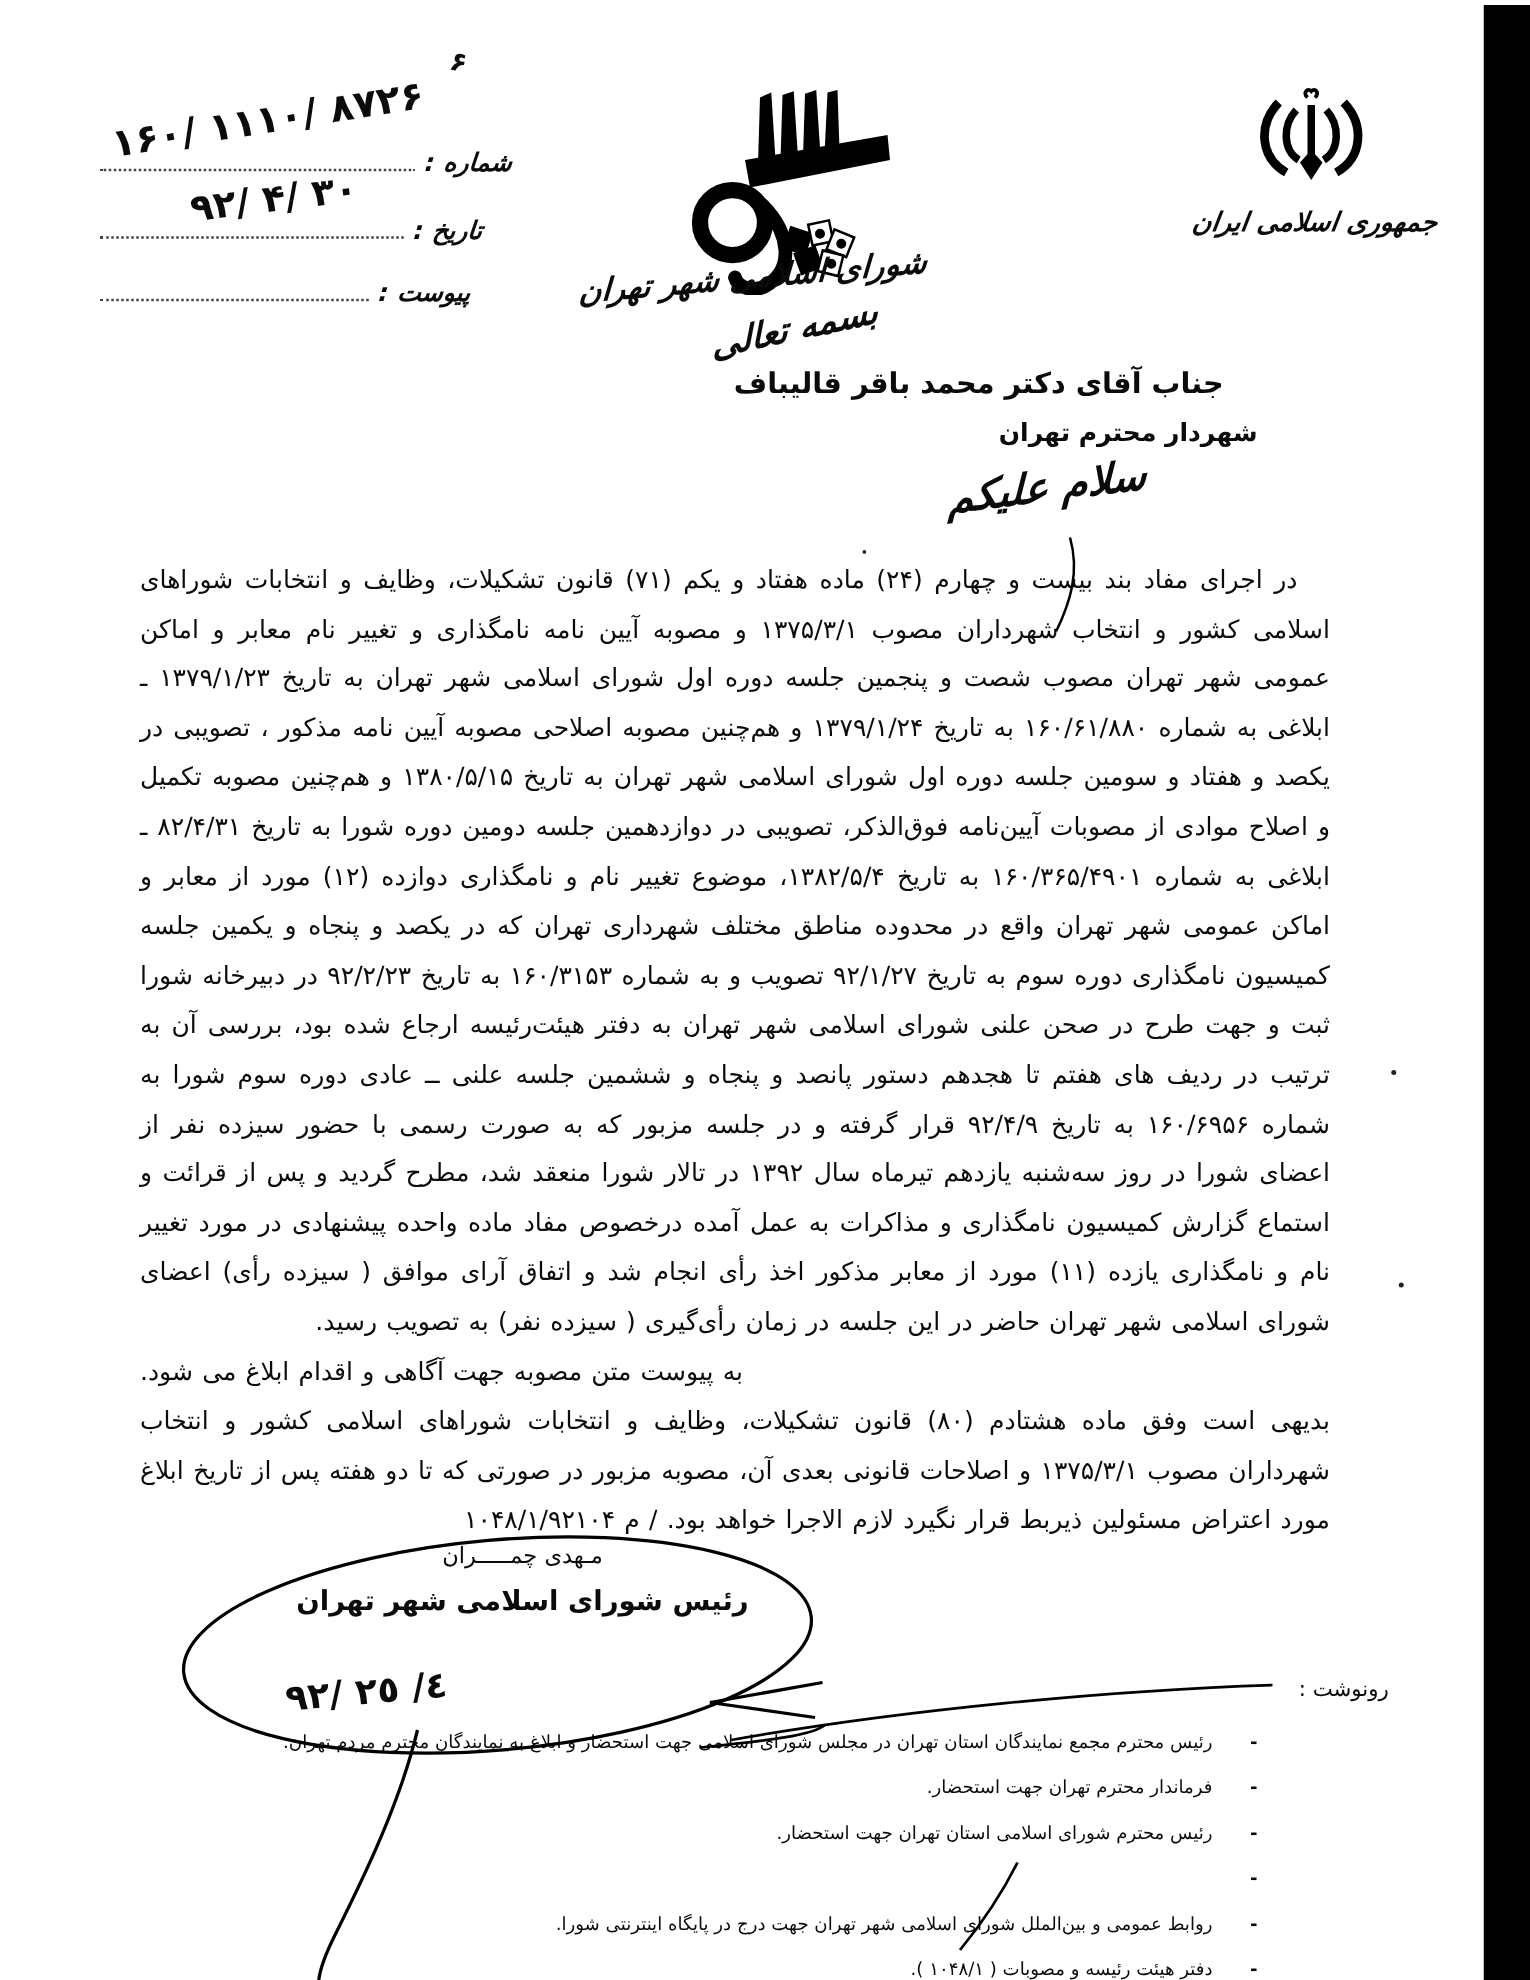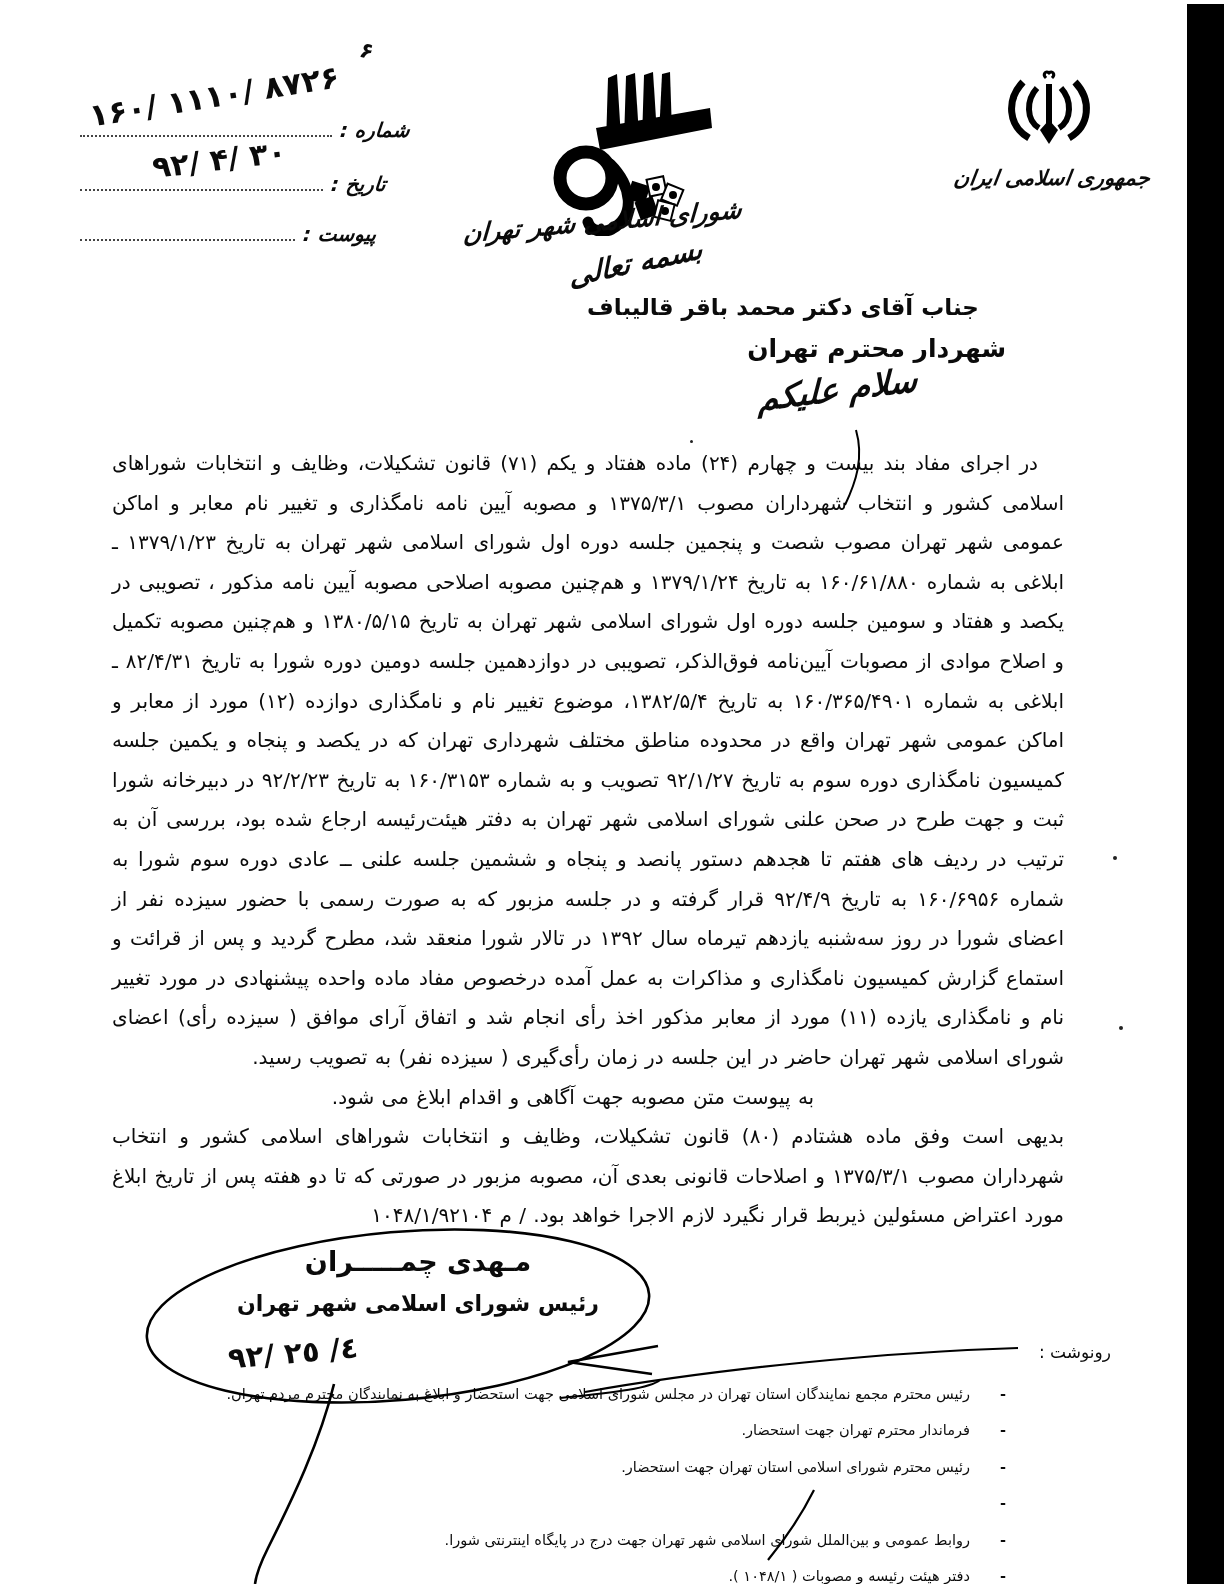--- a/index.html
+++ b/index.html
@@ -29,35 +29,35 @@
   .besmele{position:absolute; left:546px; top:246px; width:180px; text-align:center;
     font-size:28px; font-weight:bold; font-style:italic; direction:rtl;
     transform:rotate(-12deg) skewX(-10deg); white-space:nowrap;}
   .country{position:absolute; left:952px; top:166px; width:200px; text-align:center;
     font-size:21px; font-weight:bold; font-style:italic; direction:rtl;
     transform:skewX(-8deg); white-space:nowrap;}
 
   
   .recipient{position:absolute; left:560px; top:294px; width:446px; direction:rtl; text-align:right;}
   .recipient .l1{font-size:23px; font-weight:bold; margin:0 0 14px 0; white-space:nowrap;text-align:center;}
-  .recipient .l2{font-size:25px; font-weight:bold; letter-spacing:1px; white-space:nowrap;}
+  .recipient .l2{font-size:20px; font-weight:bold; letter-spacing:1px; white-space:nowrap;}
   .salam{position:absolute; left:688px; top:374px; width:230px; font-size:33px; font-weight:bold;
     font-style:italic; direction:rtl; transform:rotate(-7deg) skewX(-8deg); white-space:nowrap;}
 
   
   .body-text{position:absolute; left:112px; top:444px; width:952px; direction:rtl; text-align:justify;}
   .body-text p{margin:0; font-size:20px; line-height:39.6px; word-spacing:1px;}
   .body-text .p1{text-indent:26px;}
-  .body-text .p2{text-indent:30px; text-align:center;}
+  .body-text .p2{text-indent:30px; text-align:left;}
   .body-text .p3{text-indent:0;}
 
   
   .sig{position:absolute; left:168px; top:1230px; width:500px; text-align:center; direction:rtl;}
   .sig .respect{font-size:21px; font-weight:bold; display:block;}
-  .sig .name{font-size:27px; font-weight:bold; display:block; margin-top:16px; letter-spacing:1px;}
+  .sig .name{font-size:18px; font-weight:normal; display:block; margin-top:4px; letter-spacing:1px;}
   .sig .title{font-size:22px; font-weight:bold; display:block; margin-top:14px;text-align:center;}
 
   
   .cc-label{position:absolute; left:1030px; top:1342px; width:90px; font-size:17px; direction:rtl; text-align:center; white-space:nowrap;}
   .cc-list{position:absolute; left:250px; top:1376px; width:756px; direction:rtl;}
   .cc-item{display:flex; gap:30px; font-size:14.5px; line-height:36.4px; white-space:nowrap; align-items:baseline;}
   .cc-dash{flex:0 0 auto; font-weight:bold;}
 
   .overlay{position:absolute; left:0; top:0; width:1224px; height:1584px; pointer-events:none;}
 </style>

